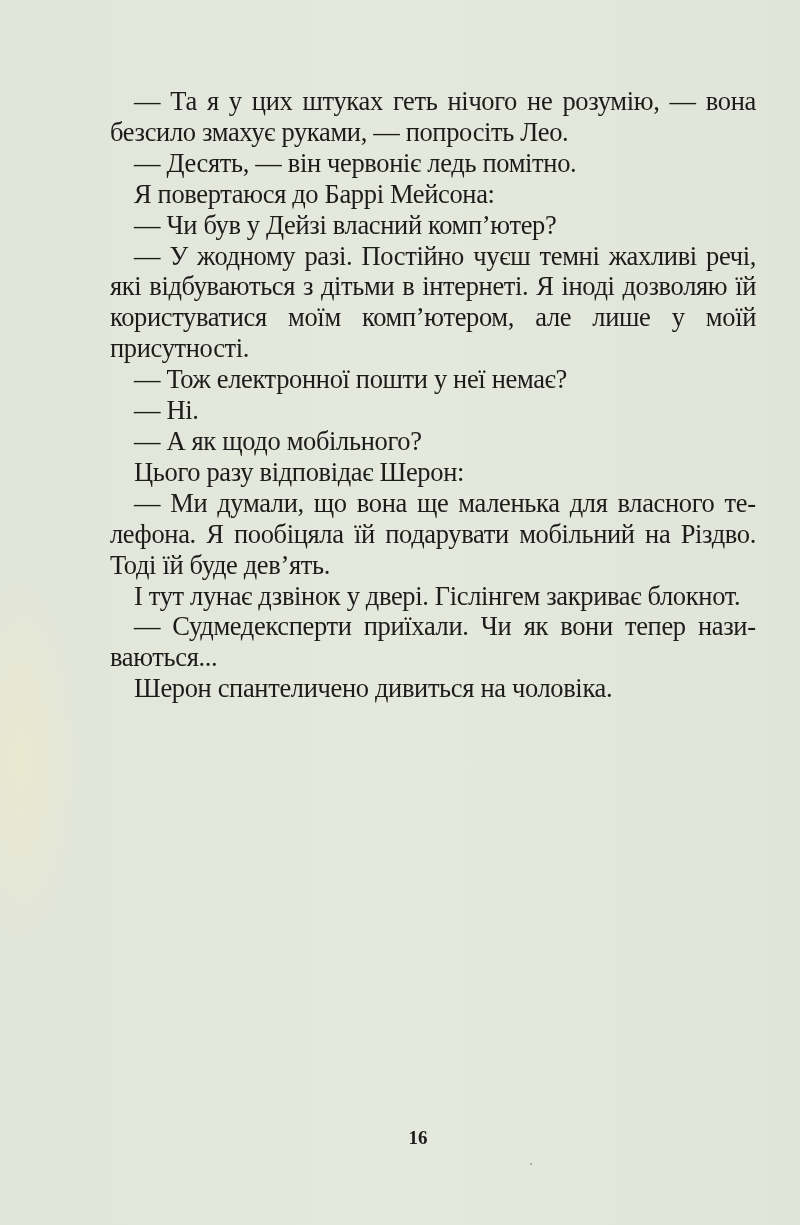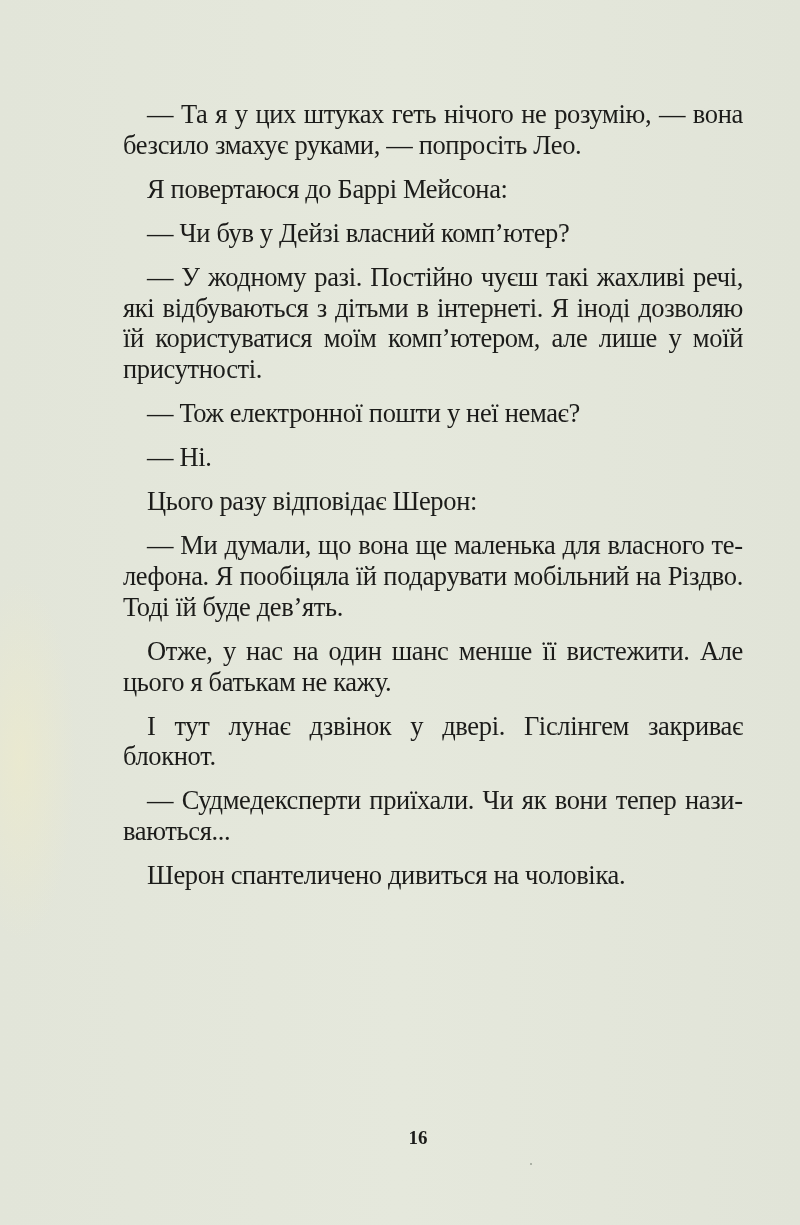--- a/index.html
+++ b/index.html
@@ -27,21 +27,21 @@
       left: 110px;
       top: 86px;
       width: 646px;
       font-family: "Liberation Serif", "DejaVu Serif", serif;
       font-size: 26.5px;
       line-height: 30.9px;
       color: #1c1c1a;
       letter-spacing: -0.35px;
     }
     .para {
-      margin: 13px;
+      margin: 0;
       text-align: justify;
       text-align-last: left;
       text-indent: 24px;
       hyphens: manual;
     }
     .page-number {
       position: absolute;
       left: 0;
       width: 800px;
       top: 1127px;
@@ -59,27 +59,28 @@
       background: #9aa095;
       left: 530px; top: 1163px;
     }
   </style>
 </head>
 <body>
 
 <div class="page">
   <div class="text-block">
     <p class="para">— Та я у цих штуках геть нічого не розумію, — вона безсило змахує руками, — попросіть Лео.</p>
+    <p class="para">— Десять, — він червоніє ледь помітно.</p>
     <p class="para">Я повертаюся до Баррі Мейсона:</p>
     <p class="para">— Чи був у Дейзі власний комп’ютер?</p>
-    <p class="para">— У жодному разі. Постійно чуєш такі жахливі речі, які відбуваються з дітьми в інтернеті. Я іноді дозволяю їй користуватися моїм комп’ютером, але лише у моїй присутності.</p>
+    <p class="para">— У жодному разі. Постійно чуєш темні жахливі речі, які відбуваються з дітьми в інтернеті. Я іноді дозволяю їй користуватися моїм комп’ютером, але лише у моїй присутності.</p>
     <p class="para">— Тож електронної пошти у неї немає?</p>
     <p class="para">— Ні.</p>
+    <p class="para">— А як щодо мобільного?</p>
     <p class="para">Цього разу відповідає Шерон:</p>
     <p class="para">— Ми думали, що вона ще маленька для власного те­лефона. Я пообіцяла їй подарувати мобільний на Різд­во. Тоді їй буде дев’ять.</p>
-    <p class="para">Отже, у нас на один шанс менше її вистежити. Але цього я батькам не кажу.</p>
     <p class="para">І тут лунає дзвінок у двері. Гіслінгем закриває блокнот.</p>
     <p class="para">— Судмедексперти приїхали. Чи як вони тепер нази­ваються...</p>
     <p class="para">Шерон спантеличено дивиться на чоловіка.</p>
   </div>
   <div class="page-number">16</div>
   <div class="speck"></div>
 </div>
 
 </body></html>

